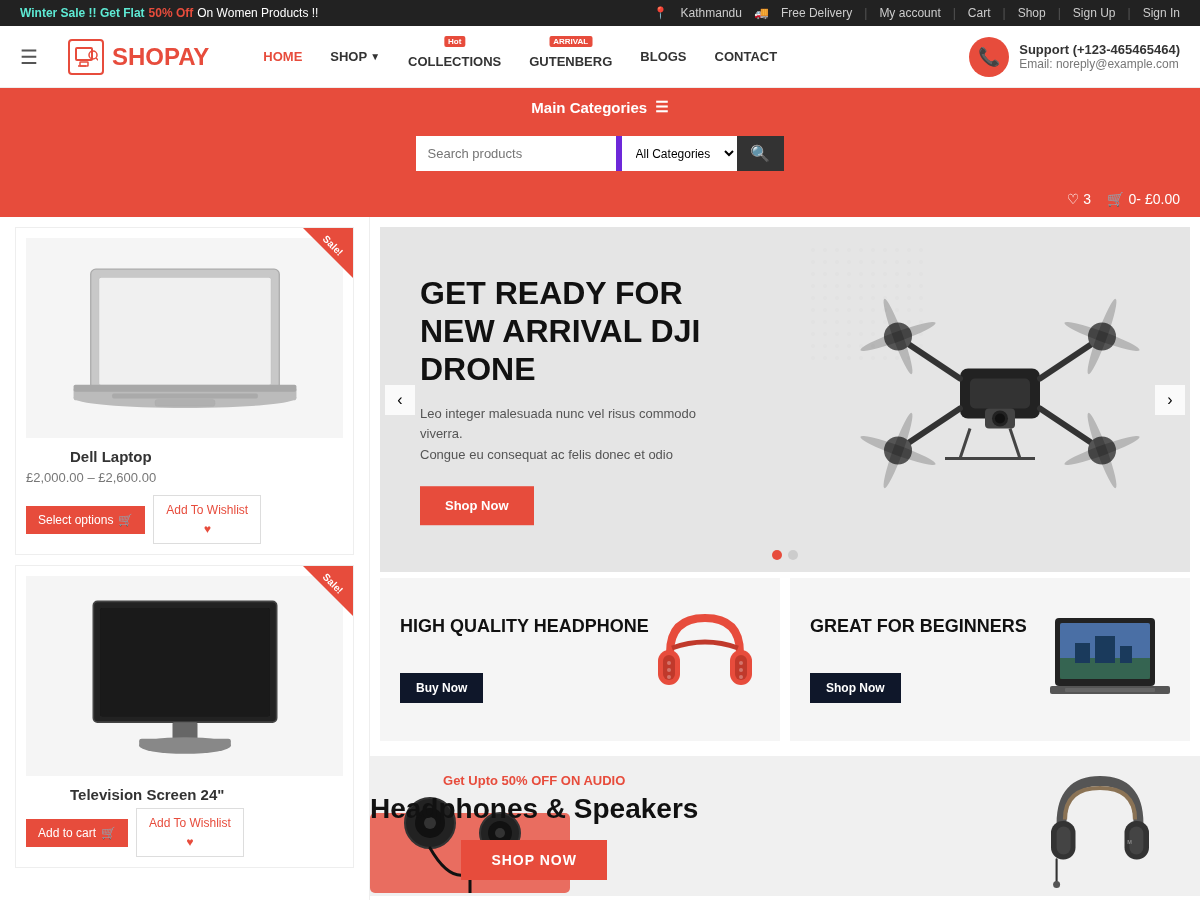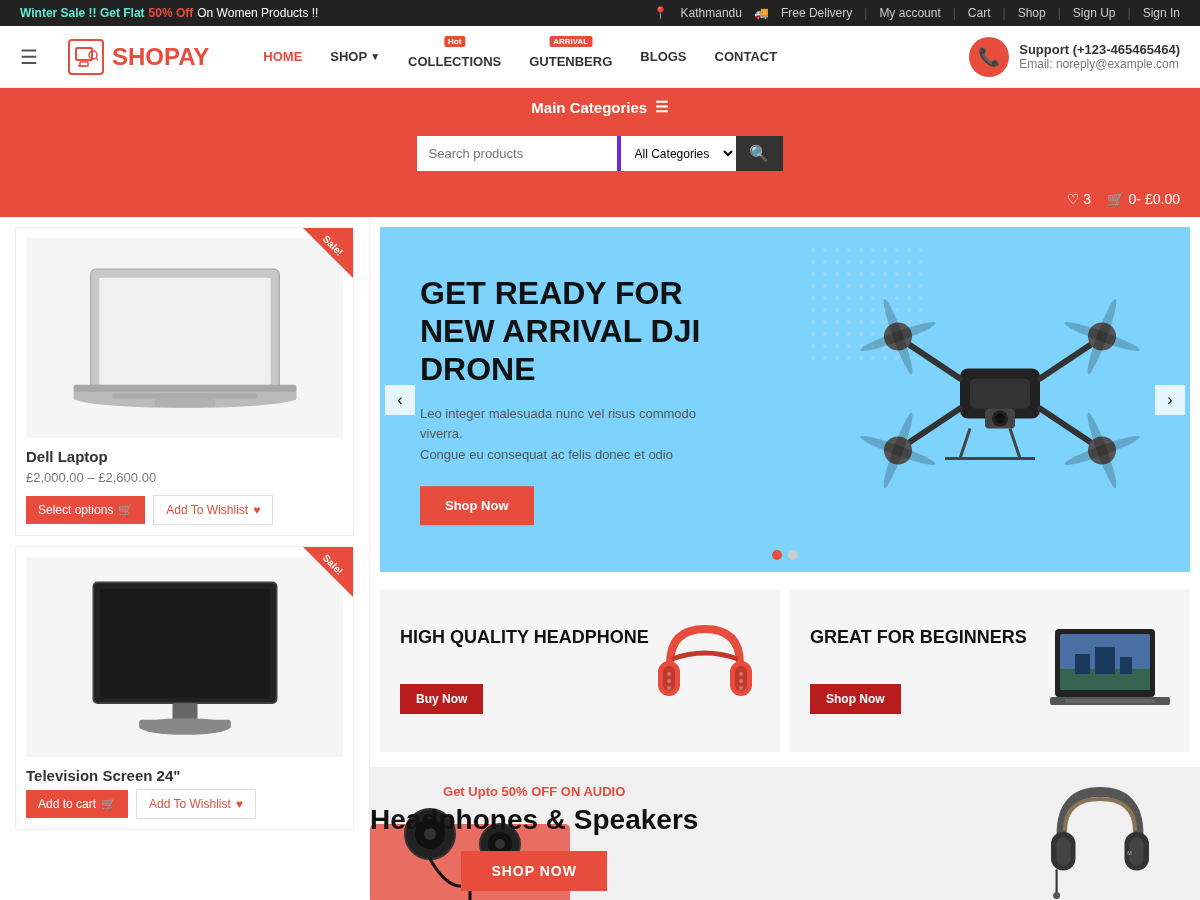--- a/index.html
+++ b/index.html
@@ -141,21 +141,21 @@
     .search-input {
       flex: 1;
       padding: 8px 12px;
       border: none;
       outline: none;
       font-size: 13px;
     }
     .search-select {
       padding: 8px 10px;
       border: none;
-      border-left: 4px solid #6d28d9;
+      border-left: 6px solid #6d28d9;
       background: #fff;
       font-size: 12px;
       outline: none;
     }
     .search-btn {
       background: #333;
       color: #fff;
       border: none;
       padding: 8px 14px;
       cursor: pointer;
@@ -217,21 +217,21 @@
       height: 200px;
       display: flex;
       align-items: center;
       justify-content: center;
       background: #f5f5f5;
       margin-bottom: 10px;
       overflow: hidden;
     }
     .laptop-svg { width: 240px; }
     .monitor-svg { width: 200px; }
-    .product-name { font-size: 15px; font-weight: bold; color: #333; margin-bottom: 5px; }
+    .product-name { font-size: 15px; font-weight: bold; color: #333; margin-bottom: 5px; margin-left: 44px; }
     .product-price { font-size: 13px; color: #777; margin-bottom: 10px; }
     .product-actions { display: flex; gap: 8px; align-items: center; }
     .btn-select {
       background: #e74c3c;
       color: #fff;
       border: none;
       padding: 7px 12px;
       font-size: 12px;
       cursor: pointer;
       display: flex;
@@ -252,36 +252,37 @@
     .btn-wishlist {
       background: #fff;
       color: #e74c3c;
       border: 1px solid #ddd;
       padding: 7px 12px;
       font-size: 12px;
       cursor: pointer;
       display: flex;
       align-items: center;
       gap: 5px;
+      flex-direction: column;
     }
     .product-price-sale { color: #e74c3c; font-weight: bold; }
 
     
     .right-column {
       flex: 1;
       padding: 10px 10px 10px 10px;
     }
 
     
     .slider {
-      background: #7dd3fc;
+      background: #e5e5e5;
       position: relative;
       height: 345px;
       overflow: hidden;
-      margin-bottom: 17px;
+      margin-bottom: 6px;
       display: flex;
       align-items: center;
     }
     .slider-content {
       position: absolute;
       left: 40px;
       top: 50%;
       transform: translateY(-50%);
       max-width: 320px;
       z-index: 2;
@@ -364,21 +365,21 @@
       min-height: 140px;
     }
     .promo-text .promo-title {
       font-size: 18px;
       font-weight: 900;
       color: #111;
       line-height: 1.2;
       margin-bottom: 10px;
     }
     .btn-buy-now, .btn-shop-now-sm {
-      background: #b91c1c;
+      background: #0f172a;
       color: #fff;
       border: none;
       padding: 8px 16px;
       font-size: 12px;
       cursor: pointer;
       font-weight: bold;
       margin-top: 25px;
     }
 
     

